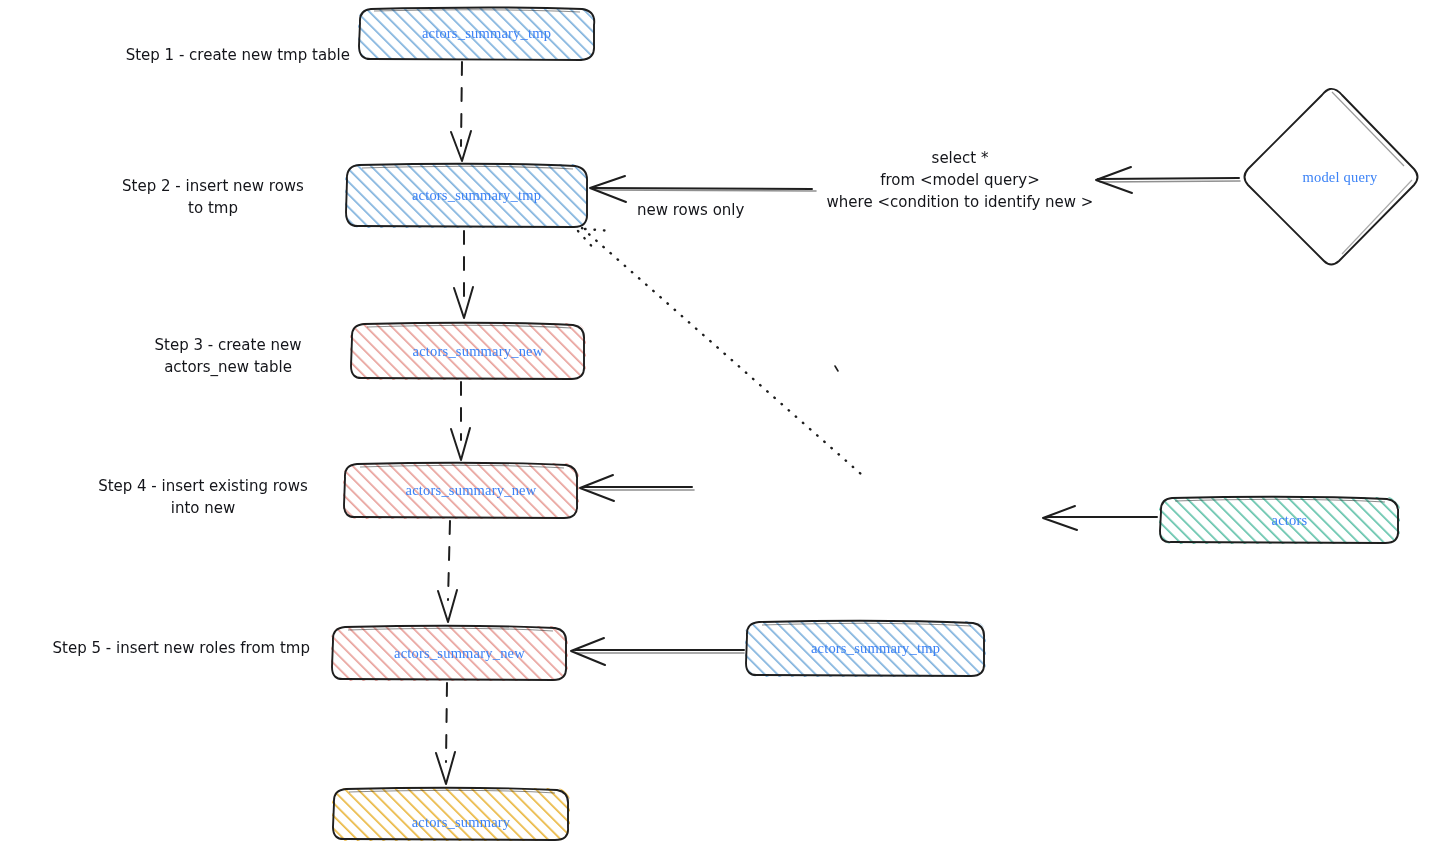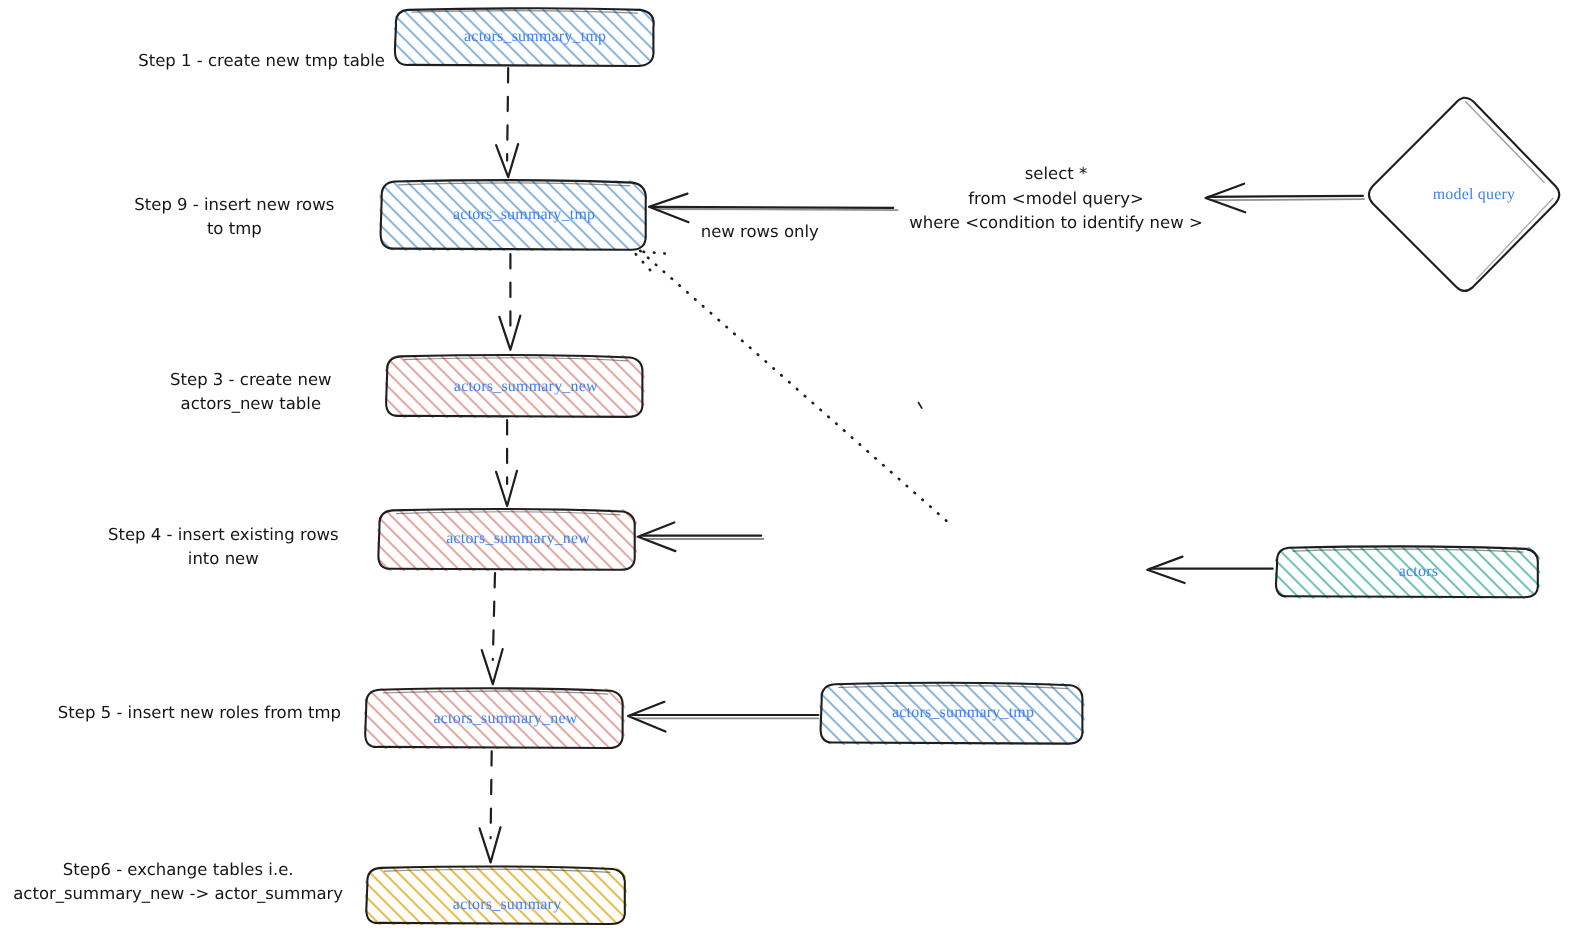--- a/index.html
+++ b/index.html
@@ -199,33 +199,31 @@
       <path d="M604 638 L571 651 L605 665" fill="none" stroke="#1e1e1e" stroke-width="2" stroke-linecap="round" stroke-linejoin="round"></path>
     </g>
 
     <g>
       <path d="M835 366 L838 371" fill="none" stroke="#1e1e1e" stroke-width="1.6" stroke-linecap="round"></path>
     </g>
   </svg>
 
   <div class="text-label right" style="left:70px; top:29px; width:280px;margin-top:16px;">Step 1 - create new tmp table</div>
 
-  <div class="text-label center" style="left:98px; top:176px; width:230px;">Step 9 - insert new rows
+  <div class="text-label center" style="left:98px; top:176px; width:230px;">Step 2 - insert new rows
 to tmp</div>
 
   <div class="text-label center" style="left:128px; top:335px; width:200px;">Step 3 - create new
 actors_new table</div>
 
   <div class="text-label center" style="left:78px; top:476px; width:250px;">Step 4 - insert existing rows
 into new</div>
 
   <div class="text-label right" style="left:20px; top:638px; width:290px;">Step 5 - insert new roles from tmp</div>
 
-  <div class="text-label center" style="left:2px; top:780px; width:320px;">Step6 - exchange tables i.e.
-actor_summary_new -&gt; actor_summary</div>
 
   <div class="node" style="left:358px; top:8px; width:237px; height:52px;">
     <span class="node-label">actors_summary_tmp</span>
   </div>
 
   <div class="node" style="left:345px; top:164px; width:243px; height:64px;">
     <span class="node-label">actors_summary_tmp</span>
   </div>
 
   <div class="node" style="left:350px; top:323px; width:236px; height:57px;">

